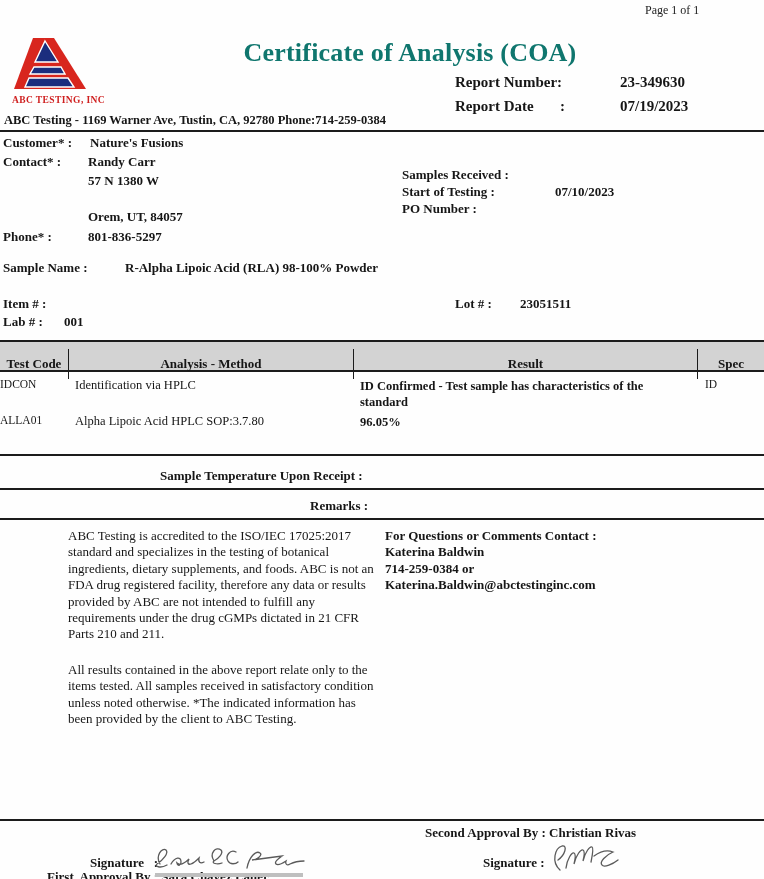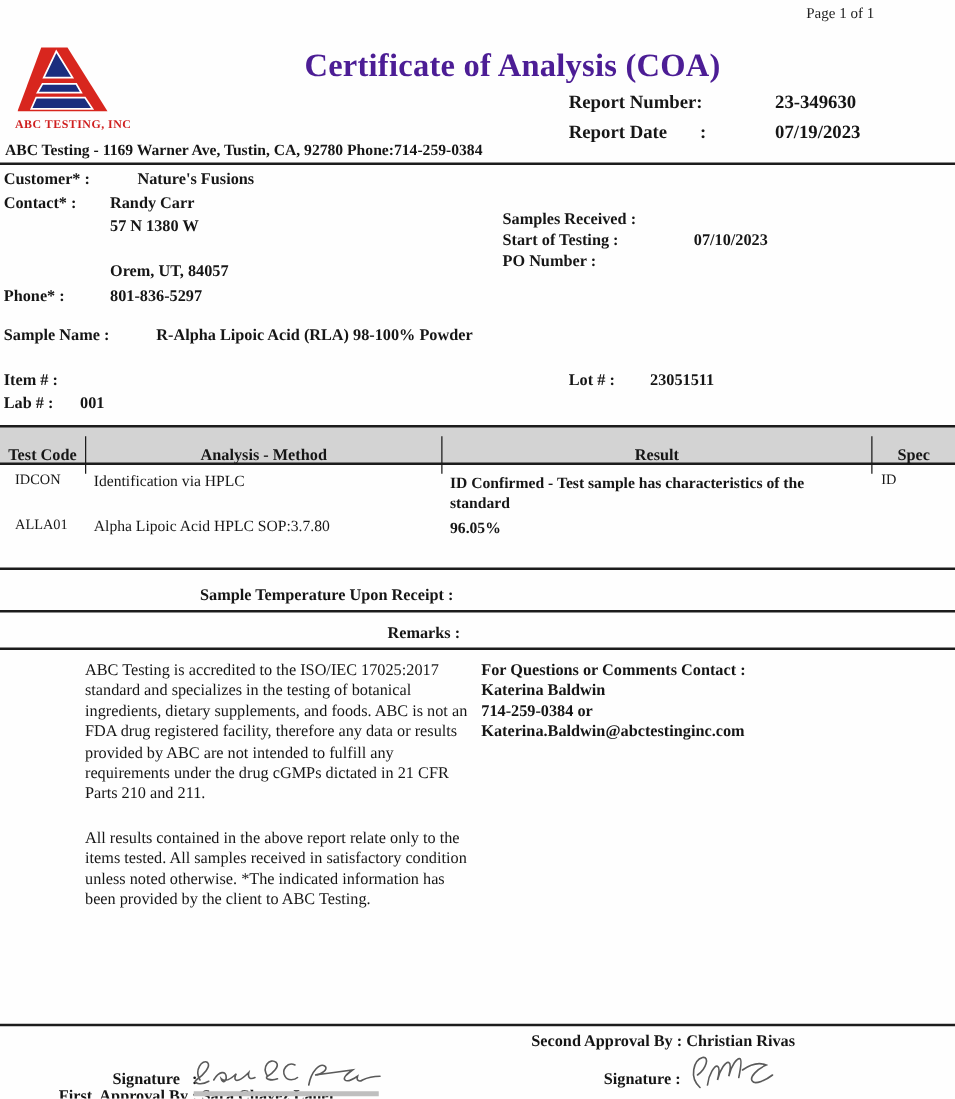--- a/index.html
+++ b/index.html
@@ -7,40 +7,40 @@
   .page {
     position:relative; width:764px; height:879px; margin:0 auto;
     background:#fefefe; overflow:hidden;
     font-family:"Liberation Serif","DejaVu Serif",serif; color:#161616;
   }
   .abs { position:absolute; }
   .pre { white-space:pre; }
   .lbl13 { font-size:13px; font-weight:bold; }
   .hline { position:absolute; left:0; width:764px; height:2px; background:#1c1c1c; }
   .page-label { font-size:12px; color:#222; }
-  .title { font-size:26px; font-weight:bold; color:#4c1d95; letter-spacing:0.2px; }
+  .title { font-size:26px; font-weight:bold; color:#0f766e; letter-spacing:0.2px; }
   .rep-label { font-size:15px; font-weight:bold; }
   .addr { font-size:12.5px; font-weight:bold; }
   .logo-text { font-size:9.5px; font-weight:bold; color:#cf1f1f; letter-spacing:0.4px; }
   
   .rtable { position:absolute; left:0; top:340px; width:764px; }
   .rtable-head {
     display:grid; grid-template-columns:68px 285px 344px 67px;
     background:#d3d3d3; border-top:2px solid #1c1c1c; border-bottom:2px solid #1c1c1c;
     height:32px; align-items:center;
   }
   .rtable-head > div {
     font-size:13px; font-weight:bold; text-align:center; height:100%;
     display:flex; align-items:center; justify-content:center;
     border-left:1px solid #1c1c1c;
     margin-top:14px;
   }
   .rtable-head > div:first-child { border-left:none; }
   .rtable-body .row { display:grid; grid-template-columns:68px 285px 344px 67px; padding-top:6px; }
-  .cell-code { font-size:11.5px; padding-left:12px; }
+  .cell-code { font-size:11.5px; padding-left:0; }
   .cell-method { font-size:12.5px; padding-left:7px; }
   .cell-result { font-size:12.5px; font-weight:bold; padding-left:7px; padding-right:24px; line-height:16px; }
   .cell-spec { font-size:11.5px; padding-left:8px; }
   .disclaimer { font-size:13px; font-weight:normal; line-height:16.4px; }
   .contact-block div { font-size:13px; font-weight:bold; line-height:16.4px; }
   .sig-underline { position:absolute; height:4px; background:#bfbfbf; }
   svg { display:block; }
 </style>
 </head>
 <body>
@@ -64,21 +64,21 @@
   <div class="abs rep-label pre" style="left:455px; top:74px;">Report Number:</div>
   <div class="abs rep-label" style="left:620px; top:74px;">23-349630</div>
   <div class="abs rep-label pre" style="left:455px; top:98px;">Report Date       :</div>
   <div class="abs rep-label" style="left:620px; top:98px;">07/19/2023</div>
 
   <div class="abs addr" style="left:4px; top:113px;">ABC Testing - 1169 Warner Ave, Tustin, CA, 92780 Phone:714-259-0384</div>
 
   <div class="hline" style="top:130px;"></div>
 
   <div class="abs lbl13" style="left:3px; top:135px;">Customer* :</div>
-  <div class="abs lbl13" style="left:90px; top:135px;margin-left:20px;">Nature's Fusions</div>
+  <div class="abs lbl13" style="left:90px; top:135px;">Nature's Fusions</div>
   <div class="abs lbl13" style="left:3px; top:154px;">Contact* :</div>
   <div class="abs lbl13" style="left:88px; top:154px;">Randy Carr</div>
   <div class="abs lbl13" style="left:88px; top:173px;">57 N 1380 W</div>
   <div class="abs lbl13" style="left:88px; top:209px;">Orem, UT, 84057</div>
   <div class="abs lbl13" style="left:3px; top:229px;">Phone* :</div>
   <div class="abs lbl13" style="left:88px; top:229px;">801-836-5297</div>
 
   <div class="abs lbl13" style="left:402px; top:167px;">Samples Received :</div>
   <div class="abs lbl13" style="left:402px; top:184px;">Start of Testing :</div>
   <div class="abs lbl13" style="left:555px; top:184px;">07/10/2023</div>

